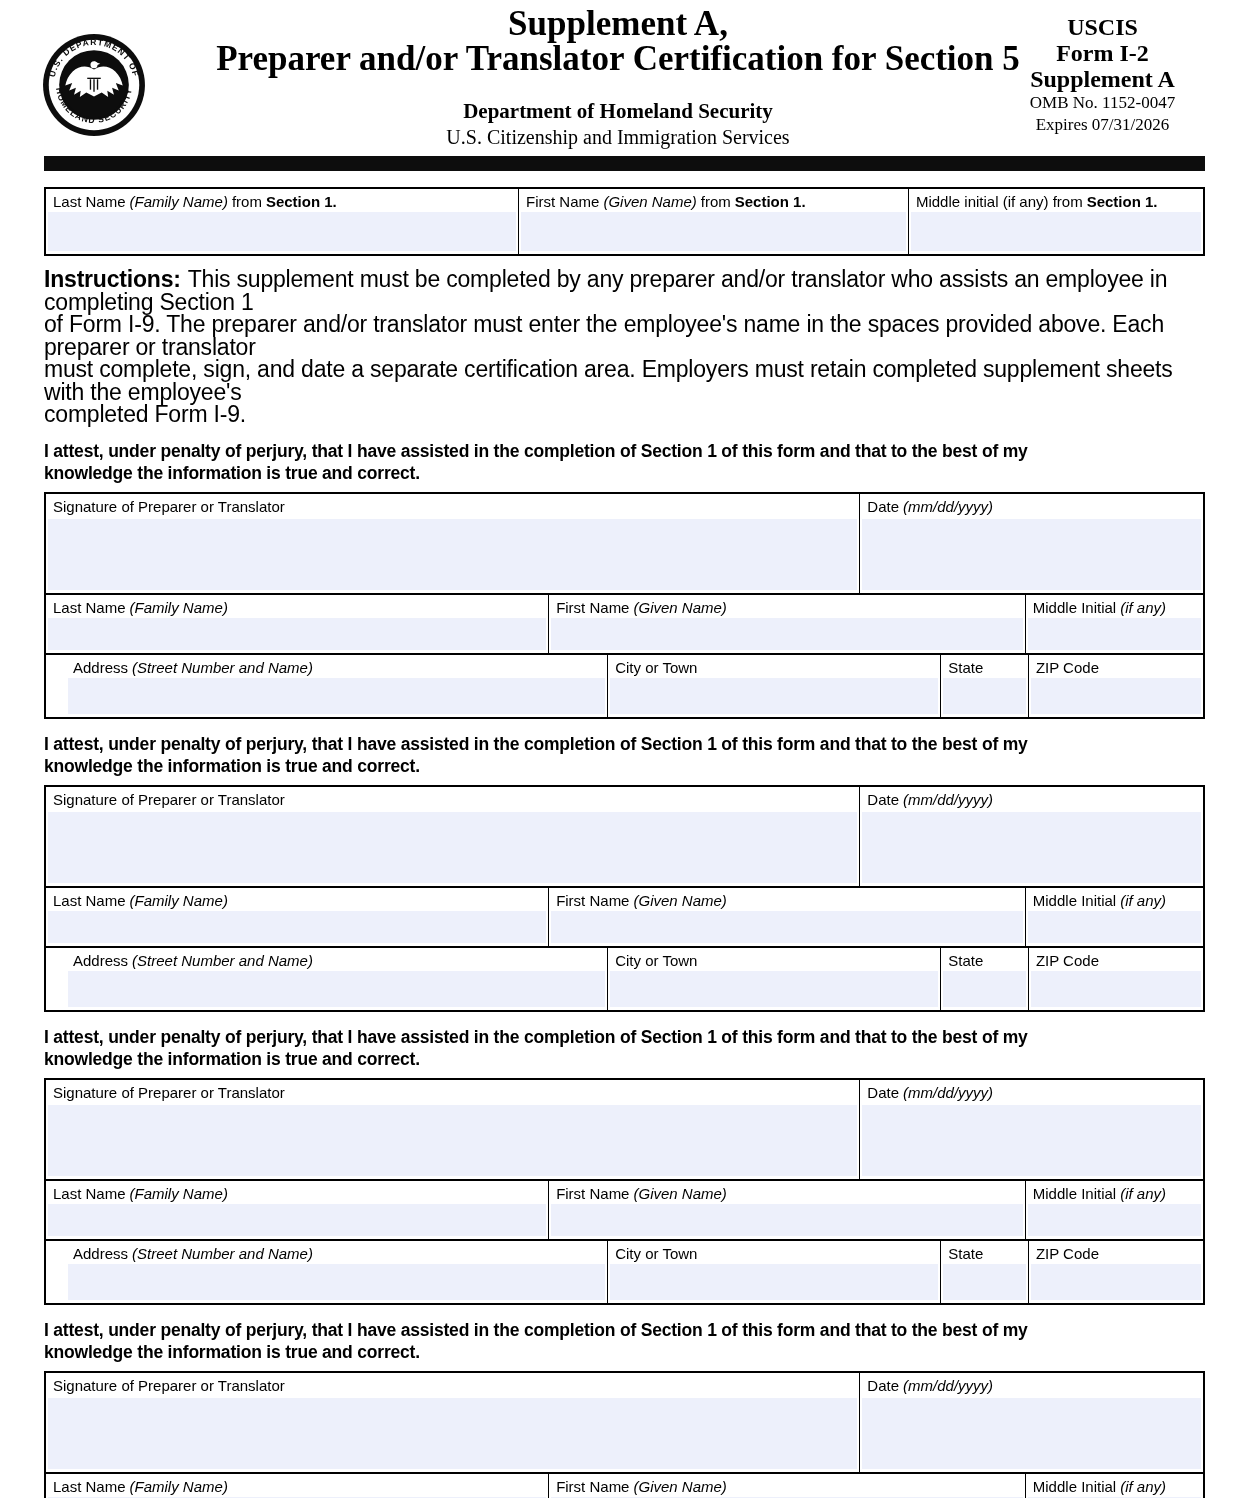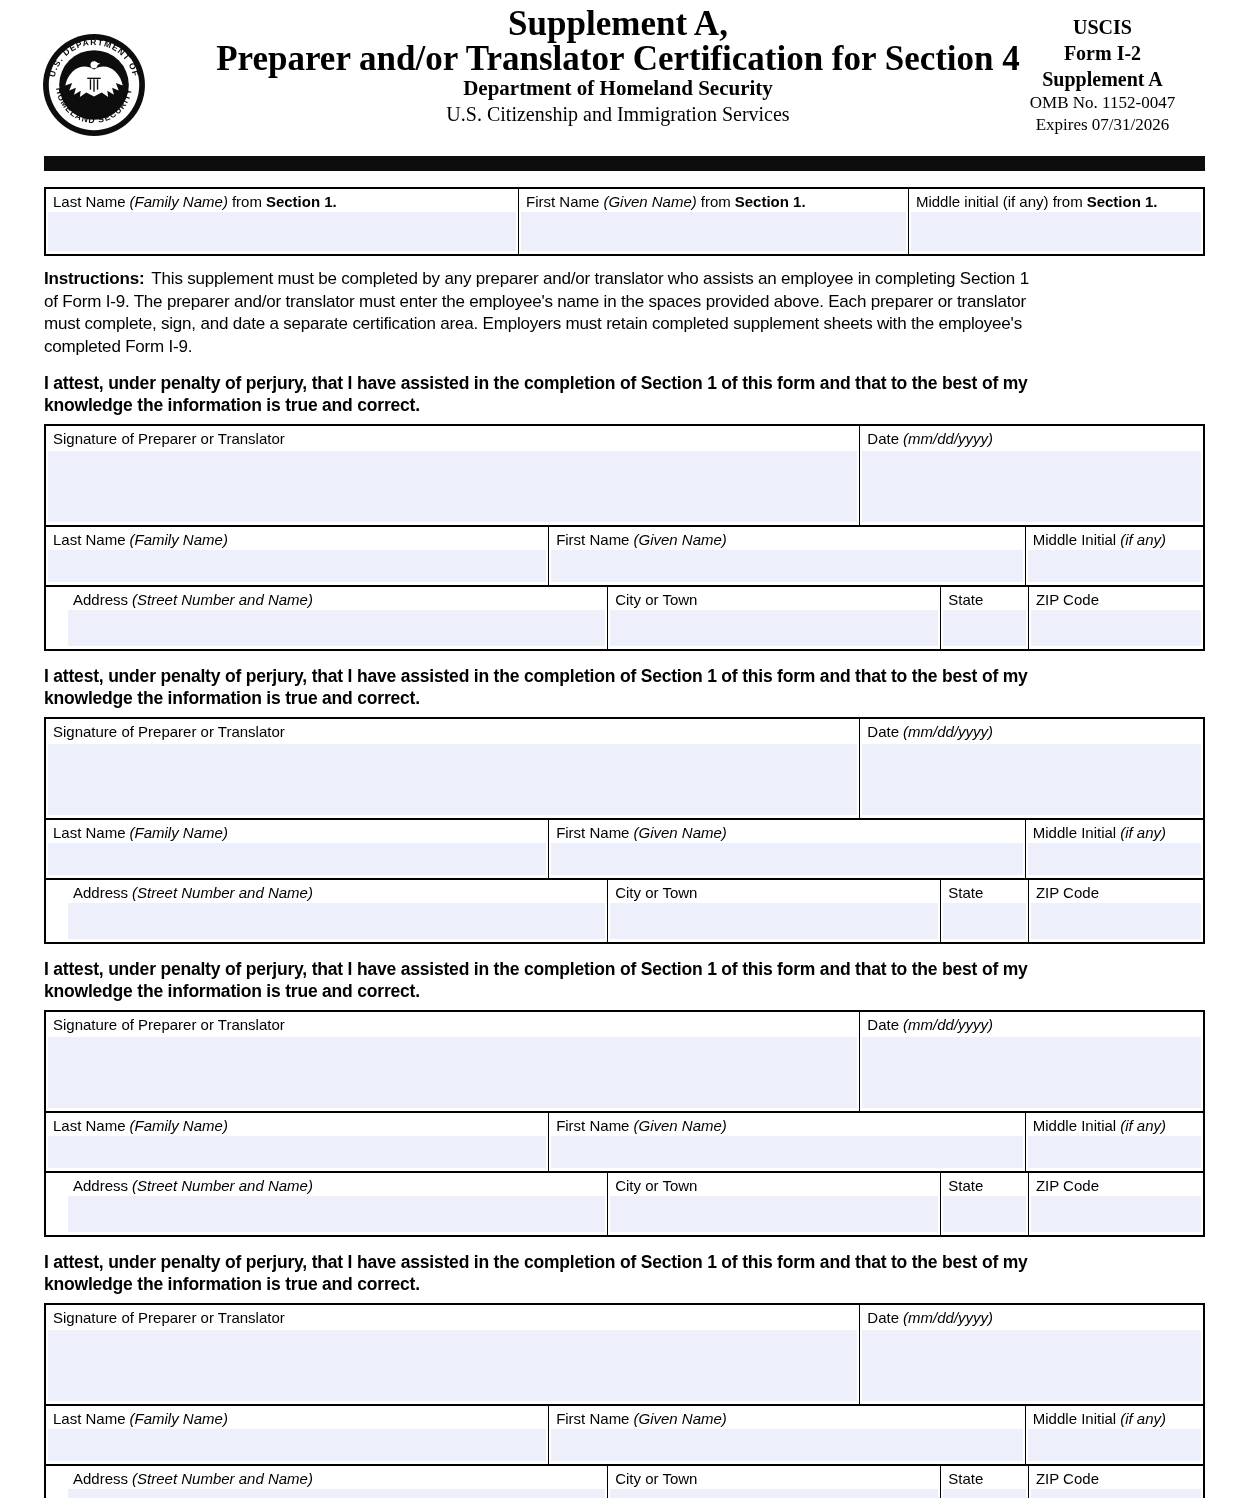--- a/index.html
+++ b/index.html
@@ -7,25 +7,25 @@
   .page {
     position:relative; width:1236px; height:1498px; background:#fff;
     font-family:"Liberation Sans","DejaVu Sans",sans-serif; color:#000; overflow:hidden;
   }
   
   .header { position:relative; height:156px; }
   .seal { position:absolute; left:42px; top:33px; width:104px; height:104px; }
   .hc { position:absolute; left:150px; right:150px; top:6px; text-align:center;
         font-family:"Liberation Serif","DejaVu Serif",serif; }
   .hc .t1 { font-size:35px; font-weight:bold; line-height:35px; }
-  .hc .t2 { font-size:21px; font-weight:bold; margin-top:0; line-height:25px; }
+  .hc .t2 { font-size:21px; font-weight:bold; margin-top:23px; line-height:25px; }
   .hc .t3 { font-size:20px; margin-top:1px; line-height:24px; }
   .hr { position:absolute; right:26px; top:14px; width:215px; text-align:center;
         font-family:"Liberation Serif","DejaVu Serif",serif; }
-  .hr .b { font-size:20px; font-weight:bold; line-height:26px; }
+  .hr .b { font-size:24px; font-weight:bold; line-height:26px; }
   .hr .s { font-size:17px; line-height:22px; }
   .bar { margin:0 31px 0 44px; height:15px; background:#0d0d0d; }
   
   .ftable { margin:0 31px 0 44px; border:2px solid #000; background:#fff; }
   .frow { display:flex; }
   .frow + .frow { border-top:2px solid #000; }
   .fcell { position:relative; flex:0 0 auto; padding:3px 6px 0 7px; }
   .fcell + .fcell { border-left:1px solid #000; }
   .fcell.grow { flex:1 1 auto; }
   .lbl { font-size:15px; line-height:19px; white-space:nowrap; display:block; }
@@ -38,21 +38,21 @@
   .row-sig   { height:99px; } .row-sig .finput { top:25px; }
   .row-name  { height:60px; }
   .row-addr  { height:64px;padding-left:20px; }
   
   .c-t1 { flex-basis:40.8%; } .c-t2 { flex-basis:33.7%; }
   .c-sig { flex-basis:70.3%; }
   .c-last { flex-basis:43.4%; } .c-first { flex-basis:41.2%; }
   .c-addr { flex-basis:47.6%; } .c-city { flex-basis:29.3%; } .c-state { flex-basis:7.7%; }
   
   .top-table { margin-top:16px; }
-  .instr { margin:12px 31px 0 44px; font-size:17px; line-height:22.5px; letter-spacing:-0.2px; }
+  .instr { margin:12px 31px 0 44px; font-size:23px; line-height:22.5px; letter-spacing:-0.2px; }
   .instr b { margin-right:7px; }
   .attest { margin:14px 31px 8px 44px; font-size:17.5px; font-weight:bold;
             line-height:22px; letter-spacing:-0.2px; }
 </style>
 </head>
 <body>
 
 <div class="page">
 
   <div class="header">
@@ -79,21 +79,21 @@
           <line x1="46.6" y1="44.5" x2="46.6" y2="54.5"></line>
           <line x1="50" y1="44.5" x2="50" y2="56.5"></line>
           <line x1="53.4" y1="44.5" x2="53.4" y2="54.5"></line>
           <line x1="43.5" y1="43.6" x2="56.5" y2="43.6"></line>
         </g>
       </g>
     </svg>
 
     <div class="hc">
       <div class="t1">Supplement A,</div>
-      <div class="t1">Preparer and/or Translator Certification for Section 4</div>
+      <div class="t1">Preparer and/or Translator Certification for Section 5</div>
       <div class="t2">Department of Homeland Security</div>
       <div class="t3">U.S. Citizenship and Immigration Services</div>
     </div>
 
     <div class="hr">
       <div class="b">USCIS</div>
       <div class="b">Form I-2</div>
       <div class="b">Supplement A</div>
       <div class="s">OMB No. 1152-0047</div>
       <div class="s">Expires 07/31/2026</div>

